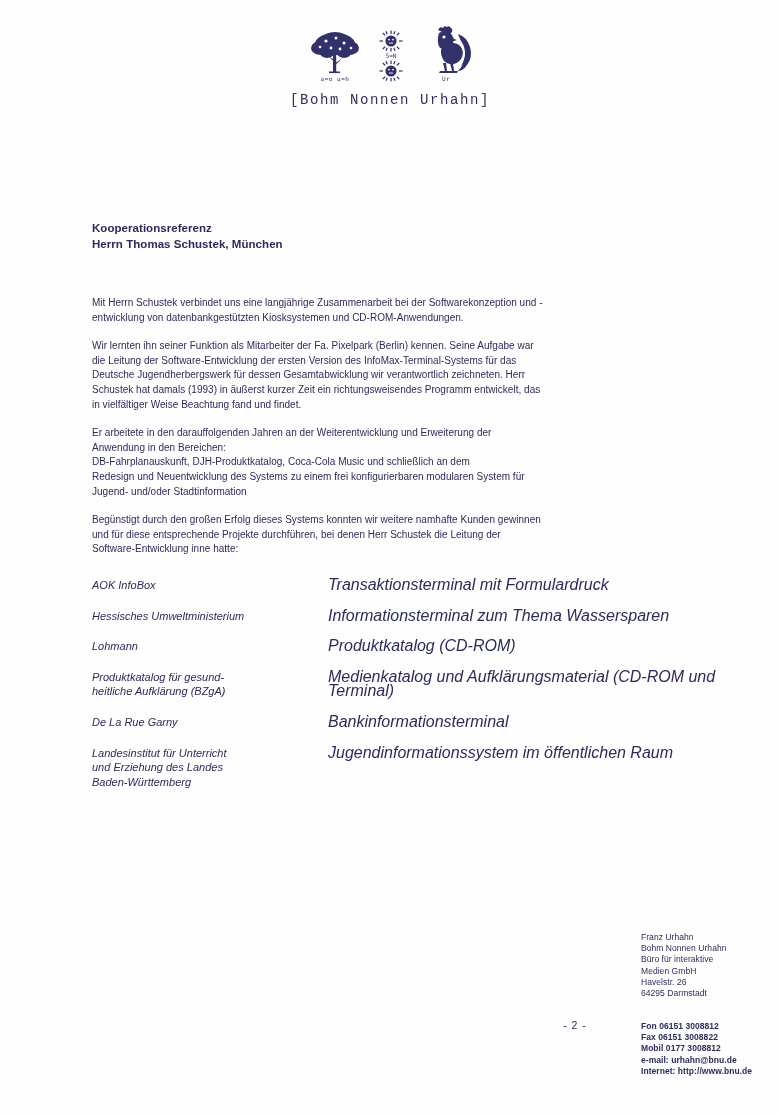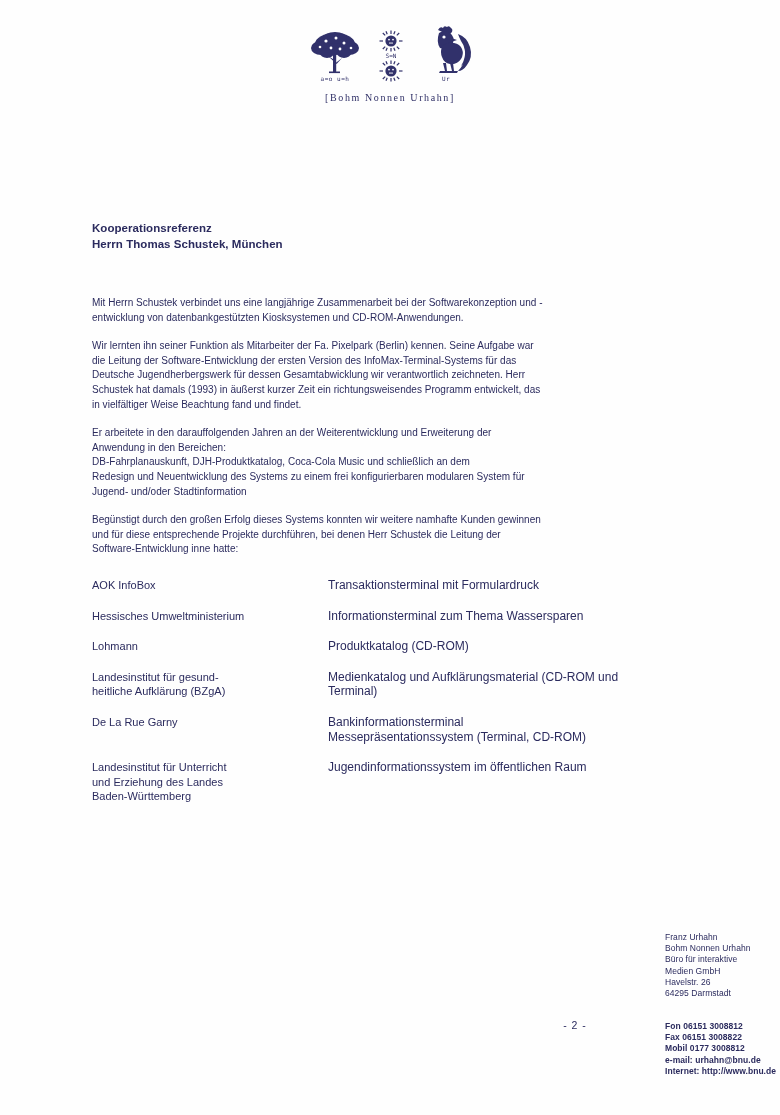--- a/index.html
+++ b/index.html
@@ -59,22 +59,22 @@
     gap: 0px;
   }
   .sun-eq {
     font-family: "DejaVu Sans Mono", monospace;
     font-size: 6px;
     color: #32326a;
     line-height: 8px;
   }
   .logo-wordmark {
     margin-top: 10px;
-    font-family: Liberation Serif, serif;
-    font-size: 10px;
+    font-family: Liberation Mono, monospace;
+    font-size: 14px;
     letter-spacing: 1.6px;
     color: #2f2f66;
     white-space: nowrap;
   }
 
   
   .heading {
     position: absolute;
     left: 92px;
     top: 203px;
@@ -101,30 +101,31 @@
   
   .ref-table {
     position: absolute;
     left: 92px;
     top: 578px;
     width: 610px;
   }
   .ref-row {
     display: flex;
     margin-bottom: 16px;
+    font-style: italic;
   }
   .ref-client {
     width: 236px;
     flex: 0 0 236px;
     font-size: 11px;
     line-height: 14.6px;
   }
   .ref-desc {
     flex: 1;
-    font-size: 12px;
+    font-size: 16px;
     line-height: 14.6px;
   }
   .ref-line { display: block; white-space: nowrap; }
 
   
   .page-number {
     position: absolute;
     left: 540px;
     top: 1019px;
     width: 70px;
@@ -142,21 +143,21 @@
   }
   .footer-comms {
     position: absolute;
     left: 641px;
     top: 1021px;
     font-size: 8.5px;
     line-height: 11.2px;
     letter-spacing: 0.05px;
     font-weight: bold;
   }
-  .footer-line { display: block; white-space: nowrap; margin-left: 24px; }
+  .footer-line { display: block; white-space: nowrap; }
 </style>
 </head>
 <body>
 
 <div class="page">
 
   <div class="letterhead">
     <div class="logo-marks">
 
       <div class="mark">
@@ -319,37 +320,36 @@
       <div class="ref-client">
         <span class="ref-line">Lohmann</span>
       </div>
       <div class="ref-desc">
         <span class="ref-line">Produktkatalog (CD-ROM)</span>
       </div>
     </div>
 
     <div class="ref-row">
       <div class="ref-client">
-        <span class="ref-line">Landesinstitut für gesund-</span>
+        <span class="ref-line">Produktkatalog für gesund-</span>
         <span class="ref-line">heitliche Aufklärung (BZgA)</span>
       </div>
       <div class="ref-desc">
         <span class="ref-line">Medienkatalog und Aufklärungsmaterial (CD-ROM und</span>
         <span class="ref-line">Terminal)</span>
       </div>
     </div>
 
 
     <div class="ref-row">
       <div class="ref-client">
         <span class="ref-line">De La Rue Garny</span>
       </div>
       <div class="ref-desc">
         <span class="ref-line">Bankinformationsterminal</span>
-        <span class="ref-line">Messepräsentationssystem (Terminal, CD-ROM)</span>
       </div>
     </div>
 
     <div class="ref-row">
       <div class="ref-client">
         <span class="ref-line">Landesinstitut für Unterricht</span>
         <span class="ref-line">und Erziehung des Landes</span>
         <span class="ref-line">Baden-Württemberg</span>
       </div>
       <div class="ref-desc">

